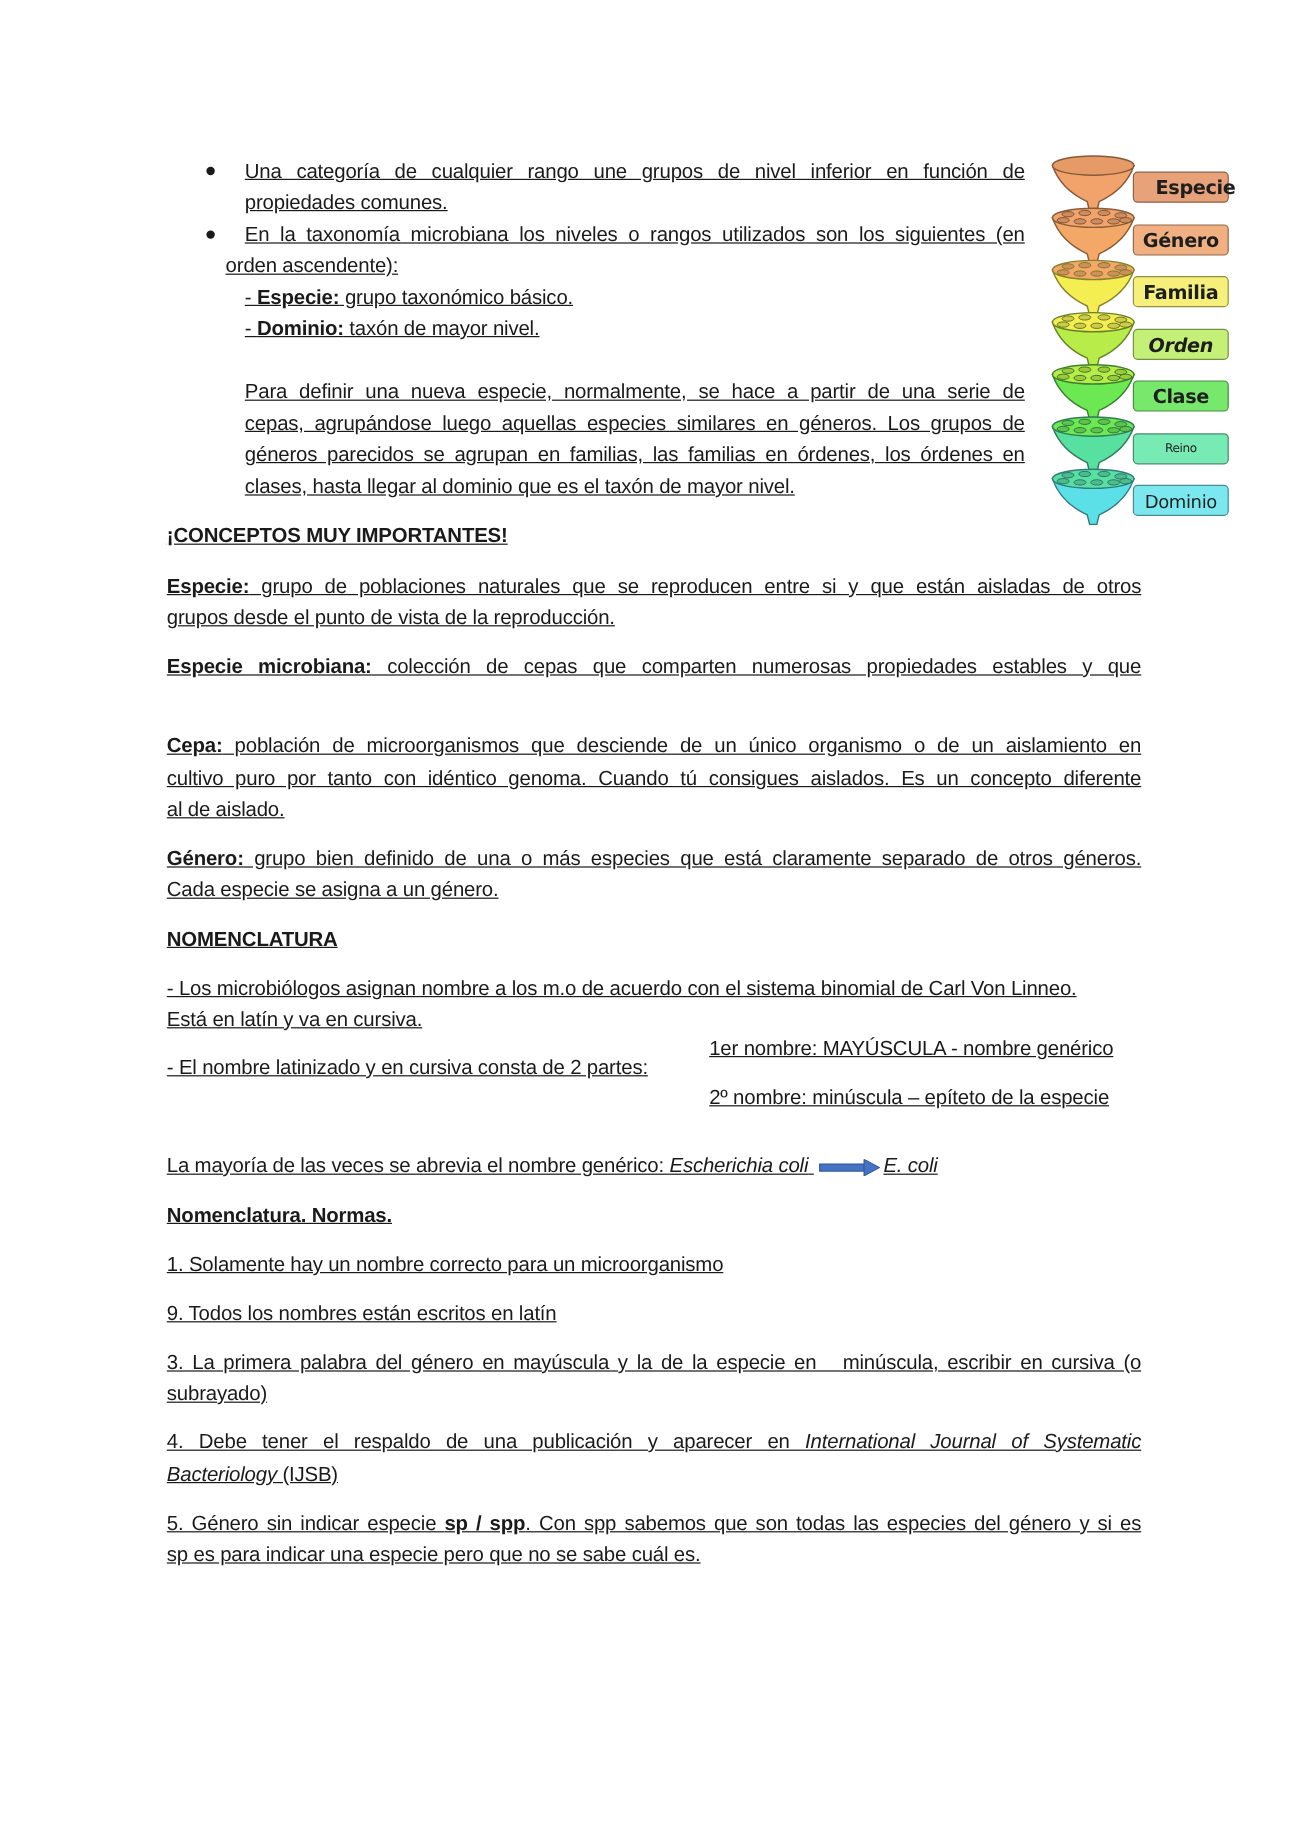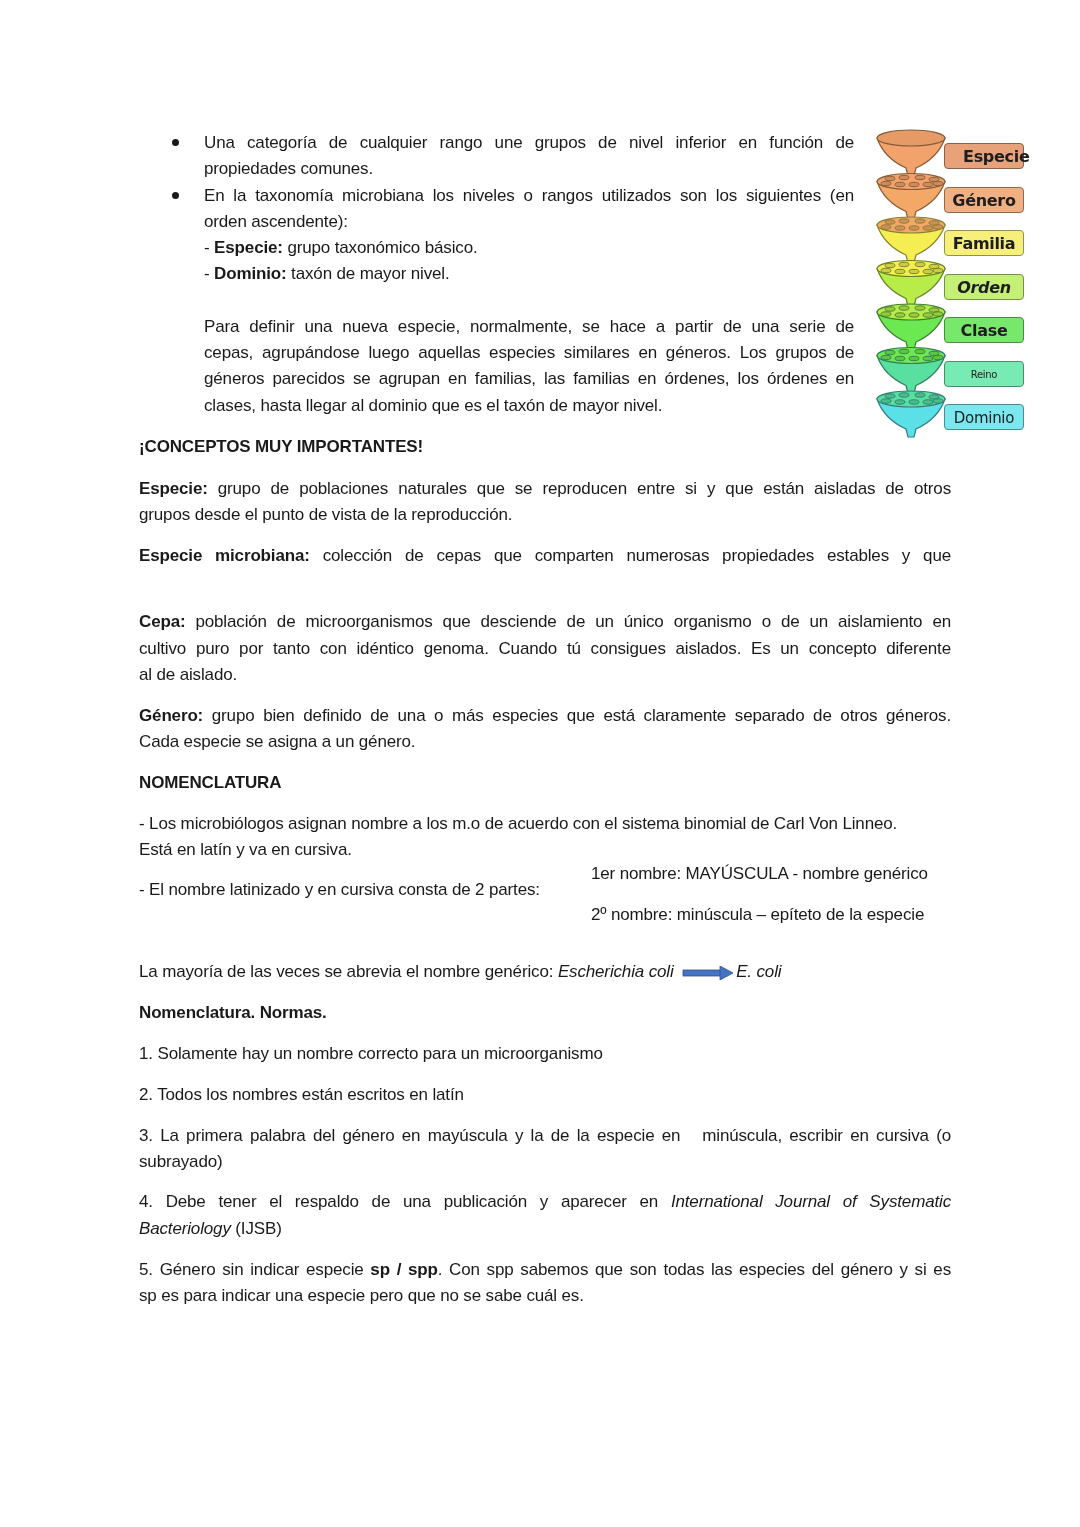--- a/index.html
+++ b/index.html
@@ -16,21 +16,21 @@
       color: #1a1a1a;
       font-size: 17px;
       letter-spacing: -0.15px;
     }
     .page {
       position: absolute;
       left: 0; top: 0;
       width: 1080px; height: 1527px;
     }
     .abs { position: absolute; }
-    .line { line-height: 26px; white-space: nowrap; }
+    .line { line-height: 26px; white-space: nowrap; text-decoration: underline; }
     .just { text-align: justify; text-align-last: justify; }
     b, .bold { font-weight: bold; }
     i, .ital { font-style: italic; }
 
     
     .bullet {
       position: absolute;
       width: 7px; height: 7px;
       border-radius: 50%;
       background: #1a1a1a;
@@ -66,21 +66,21 @@
 <body>
 
 <div class="page">
 
   <div class="bullet" style="left:172px; top:139px;"></div>
   <div class="abs line just" style="left:204px; top:130px; width:650px;">Una categoría de cualquier rango une grupos de nivel inferior en función de</div>
   <div class="abs line" style="left:204px; top:156px;">propiedades comunes.</div>
 
   <div class="bullet" style="left:172px; top:192px;"></div>
   <div class="abs line just" style="left:204px; top:183px; width:650px;">En la taxonomía microbiana los niveles o rangos utilizados son los siguientes (en</div>
-  <div class="abs line" style="left:204px; top:209px;">orden ascendente):</div>
+  <div class="abs line" style="left:188px; top:209px;">orden ascendente):</div>
 
   <div class="abs line" style="left:204px; top:235px;">
     <span>- </span><b>Especie:</b><span> grupo taxonómico básico.</span>
   </div>
   <div class="abs line" style="left:204px; top:261px;">
     <span>- </span><b>Dominio:</b><span> taxón de mayor nivel.</span>
   </div>
 
   <div class="abs line just" style="left:204px; top:314px; width:650px;">Para definir una nueva especie, normalmente, se hace a partir de una serie de</div>
   <div class="abs line just" style="left:204px; top:340px; width:650px;">cepas, agrupándose luego aquellas especies similares en géneros. Los grupos de</div>
@@ -213,21 +213,21 @@
   <div class="abs line" style="left:139px; top:959px;">
     <span>La mayoría de las veces se abrevia el nombre genérico: </span><i>Escherichia coli</i>
     <svg class="arrow-row" width="52" height="14" style="margin:0 2px 0 4px;">
       <rect id="arrow-shaft" x="1" y="4" width="38" height="6" fill="#4472c4" stroke="#2f528f" stroke-width="0.8"></rect>
       <polygon id="arrow-head" points="38,0 51,7 38,14" fill="#4472c4" stroke="#2f528f" stroke-width="0.8"></polygon>
     </svg><i>E. coli</i>
   </div>
 
   <div class="abs line bold" style="left:139px; top:1000px;">Nomenclatura. Normas.</div>
   <div class="abs line" style="left:139px; top:1041px;">1. Solamente hay un nombre correcto para un microorganismo</div>
-  <div class="abs line" style="left:139px; top:1082px;">2. Todos los nombres están escritos en latín</div>
+  <div class="abs line" style="left:139px; top:1082px;">9. Todos los nombres están escritos en latín</div>
   <div class="abs line just" style="left:139px; top:1123px; width:812px; white-space:pre;">3. La primera palabra del género en mayúscula y la de la especie en   minúscula, escribir en cursiva (o</div>
   <div class="abs line" style="left:139px; top:1149px;">subrayado)</div>
 
   <div class="abs line just" style="left:139px; top:1189px; width:812px;">
     <span>4. Debe tener el respaldo de una publicación y aparecer en </span><i>International Journal of Systematic</i>
   </div>
   <div class="abs line" style="left:139px; top:1216px;">
     <i>Bacteriology</i><span> (IJSB)</span>
   </div>
 

